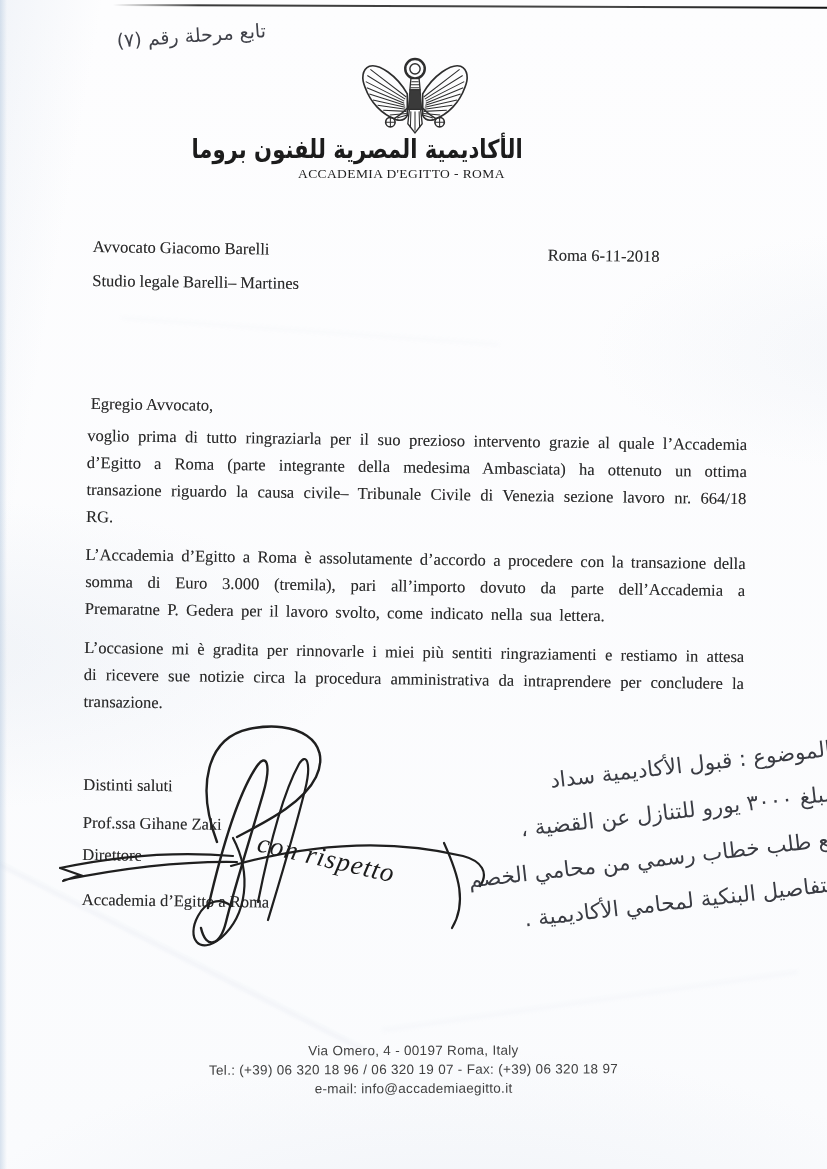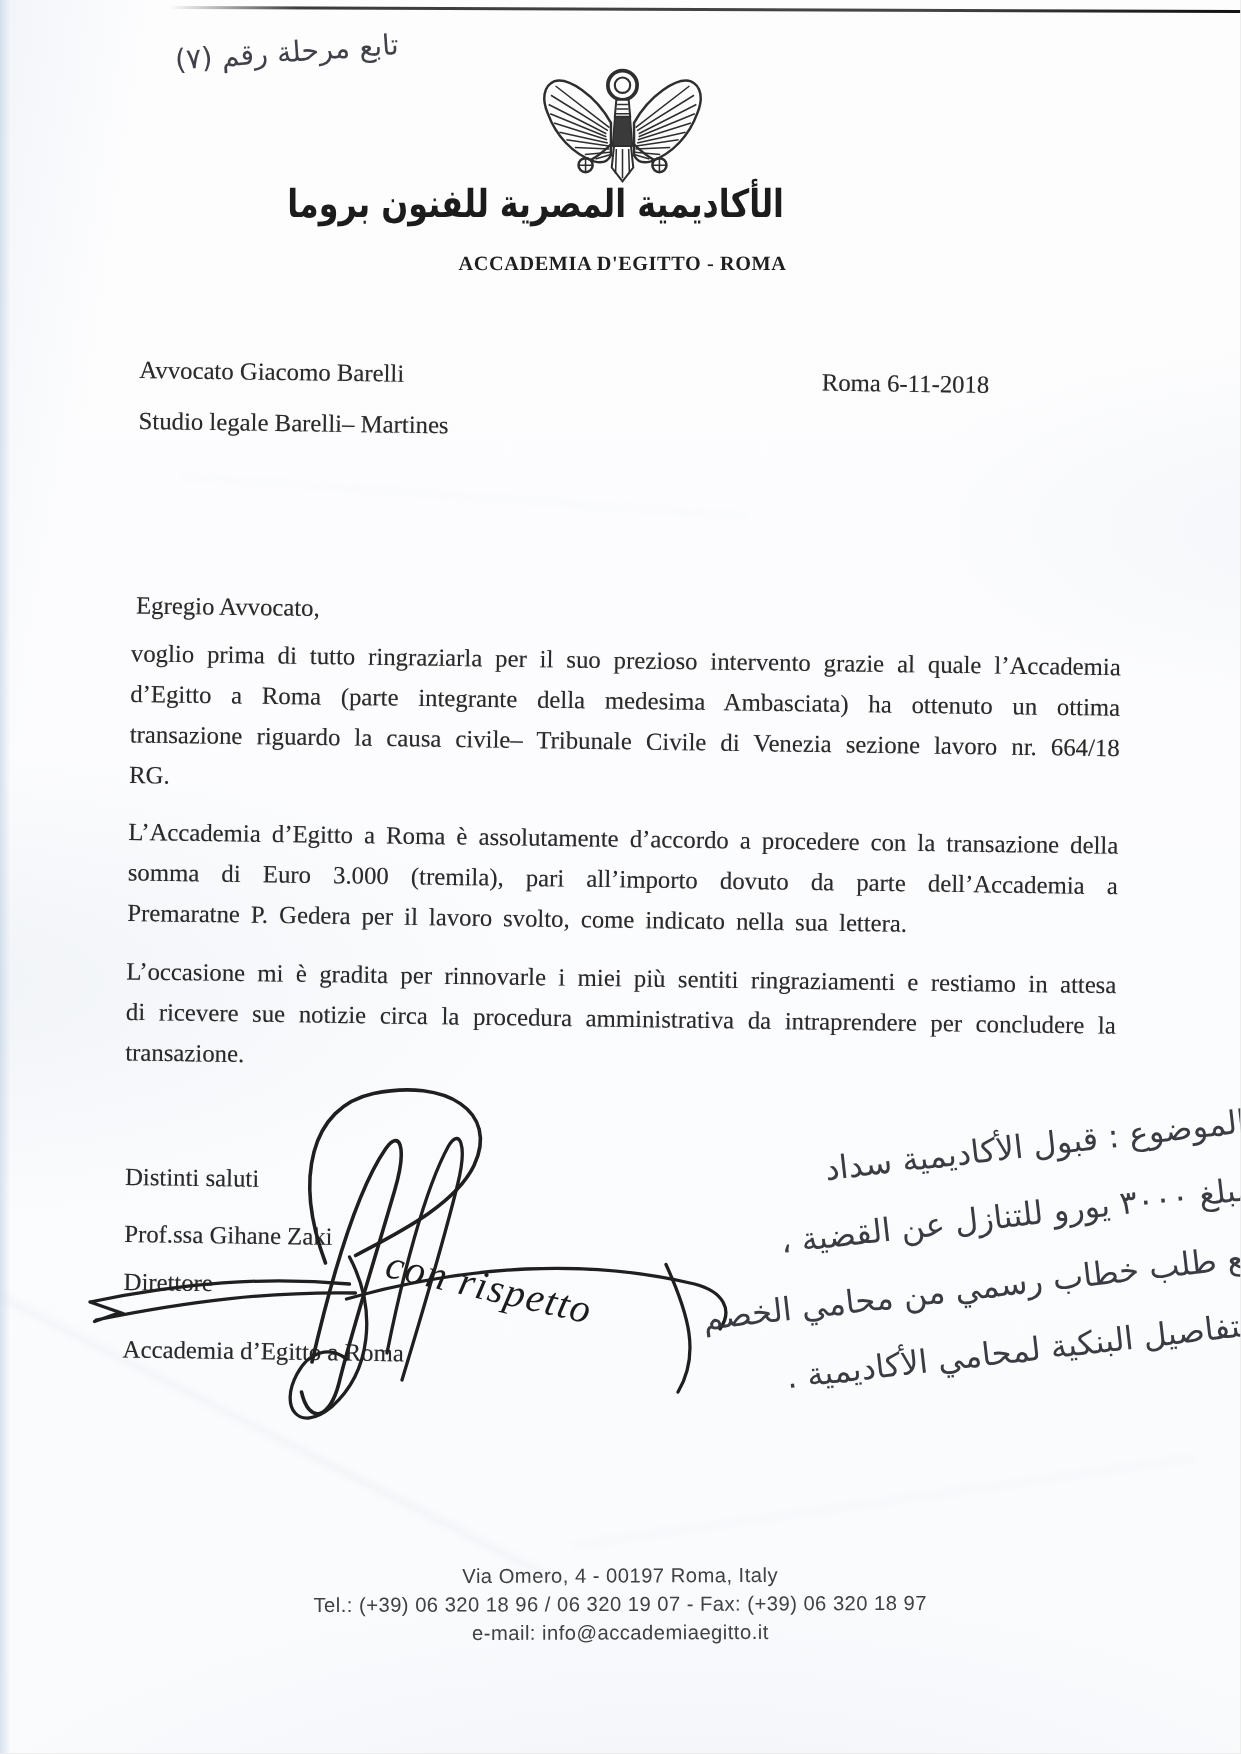--- a/index.html
+++ b/index.html
@@ -17,24 +17,24 @@
   .crease{position:absolute;background:linear-gradient(to bottom, rgba(196,208,223,.45), rgba(196,208,223,0));filter:blur(2px);}
   .crease.c1{left:-60px;top:950px;width:460px;height:3px;transform:rotate(27deg);}
   .crease.c2{left:380px;top:1000px;width:420px;height:3px;transform:rotate(-8deg);opacity:.5;}
   .crease.c3{left:120px;top:330px;width:380px;height:3px;transform:rotate(4deg);opacity:.35;}
   .edge-strip{position:absolute;left:0;top:0;width:7px;height:1169px;background:linear-gradient(to right, rgba(180,200,222,.5), rgba(180,200,222,0));}
   .scanline{position:absolute;left:113px;top:4px;width:714px;height:2px;background:linear-gradient(to right, rgba(60,60,60,0), #3c3c3c 12%, #464646 70%, #141414 97%);transform:rotate(.22deg);transform-origin:left center;}
 
   .hand-ar{font-family:"DejaVu Sans", sans-serif;direction:rtl;color:#30323a;}
   .note-topleft{position:absolute;left:66px;top:26px;width:200px;font-size:19px;transform:rotate(-4deg);letter-spacing:.5px;opacity:.92;}
 
-  .logo{position:absolute;left:298px;top:44px;width:234px;text-align:center;}
+  .logo{position:absolute;left:298px;top:56px;width:234px;text-align:left;}
   .logo svg{display:block;margin:0 auto;}
   .logo-ar{font-family:"DejaVu Sans", sans-serif;direction:rtl;font-weight:bold;font-size:23px;line-height:26px;color:#1c1c1c;transform:scale(.92,1.12);letter-spacing:-1px;white-space:nowrap;}
-  .logo-latin{margin-top:18px;font-size:13.5px;letter-spacing:.4px;color:#1f1f1f;font-weight:bold;white-space:nowrap;}
+  .logo-latin{margin-top:4px;font-size:13.5px;letter-spacing:.4px;color:#1f1f1f;font-weight:normal;white-space:nowrap;}
 
   .letter{position:absolute;left:0;top:0;width:827px;height:1169px;transform:rotate(.8deg);transform-origin:90px 240px;}
   .txt{position:absolute;font-size:16.5px;line-height:27px;text-shadow:0 0 .5px rgba(20,20,20,.4);}
   .just{width:660px;left:90px;text-align:justify;word-spacing:3.2px;}
   .recipient1{left:93px;top:233px;}
   .recipient2{left:93px;top:267px;}
   .date{left:548px;top:235px;}
   .salutation{left:93px;top:390px;}
   .p1{top:422px;}
   .p2{top:541px;}

